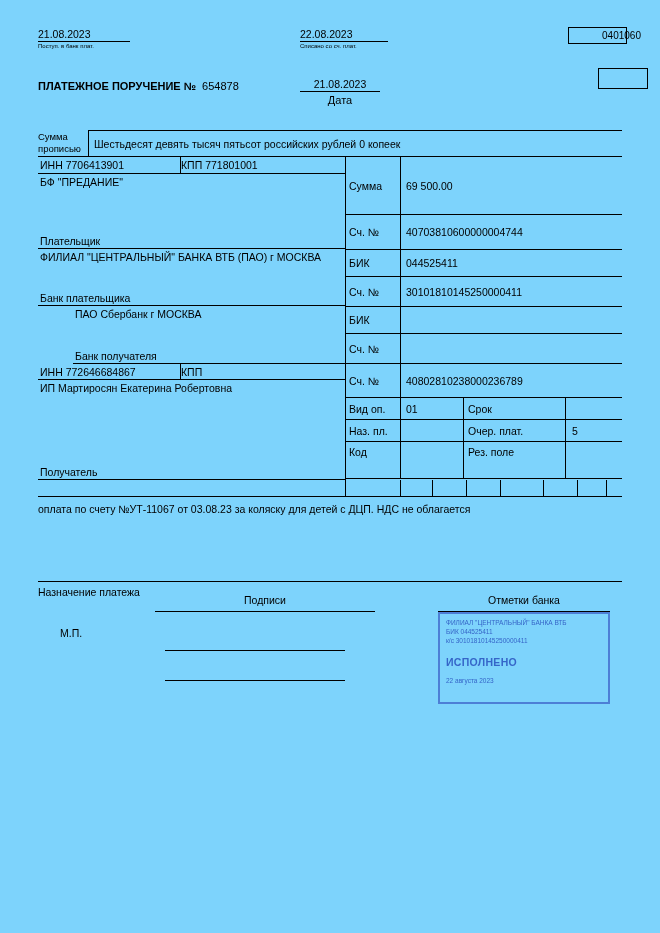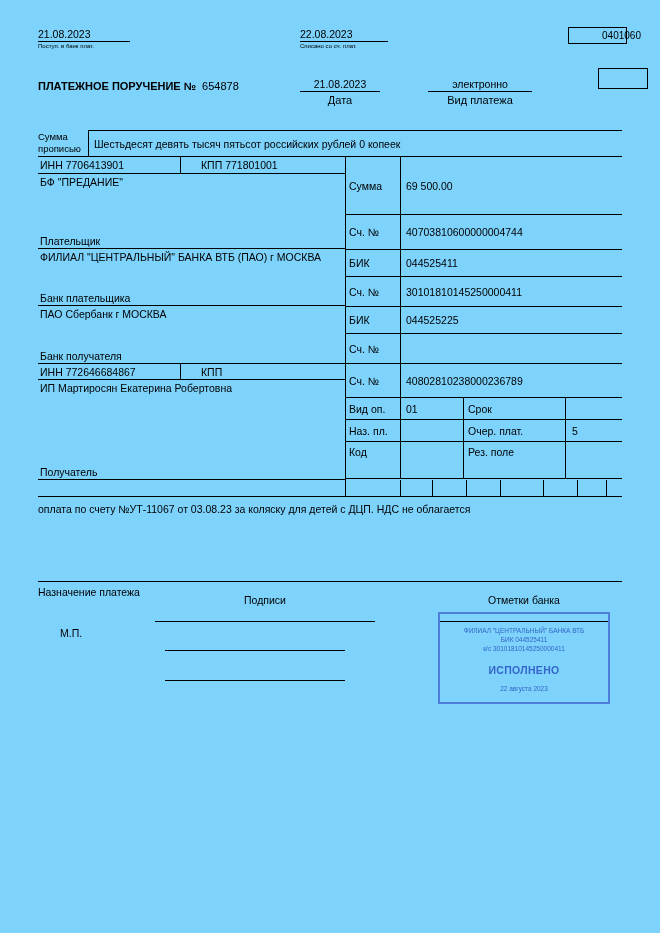--- a/index.html
+++ b/index.html
@@ -18,21 +18,21 @@
   .rowA { display:flex; height:27px; border-bottom:1px solid #000; }
   .rowA .lblcell { width:50px; font-size:9.5px; line-height:1.25; padding-top:1px; }
   .rowA .words { flex:1; border-left:1px solid #000; border-top:1px solid #000; display:flex; align-items:center; padding:0 5px; }
 
   .main { display:flex; }
   .lpane { width:307px; }
   .rpane { width:277px; border-left:1px solid #000; }
 
   .innrow { display:flex; align-items:center; border-bottom:1px solid #000; }
   .innrow .c1 { width:142px; padding-left:2px; }
-  .innrow .c2 { flex:1; align-self:stretch; display:flex; align-items:center; border-left:1px solid #000; padding-left:20px; }
+  .innrow .c2 { flex:1; align-self:stretch; display:flex; align-items:center; border-left:1px solid #000; padding-left:0; }
 
   .blk { display:flex; flex-direction:column; justify-content:space-between; border-bottom:1px solid #000; padding:2px 3px 1px 2px; }
   .blk .name { white-space:nowrap; }
 
   .rrow { display:flex; border-bottom:1px solid #000; }
   .rlab { width:55px; border-right:1px solid #000; display:flex; align-items:center; padding-left:3px; }
   .rval { flex:1; display:flex; align-items:center; padding-left:5px; }
 
   .srow { display:flex; }
   .srow.bb { border-bottom:1px solid #000; }
@@ -40,23 +40,23 @@
   .sc2 { width:63px; border-right:1px solid #000; display:flex; align-items:center; padding-left:5px; }
   .sc3 { width:102px; border-right:1px solid #000; display:flex; align-items:center; padding-left:4px; }
   .sc4 { flex:1; display:flex; align-items:center; padding-left:6px; }
   .srow.toprow .sc1, .srow.toprow .sc2, .srow.toprow .sc3, .srow.toprow .sc4 { align-items:flex-start; padding-top:4px; }
 
   .marks { display:flex; height:17px; border-bottom:1px solid #000; }
   .marks .mc { border-left:1px solid #000; }
   .marks .mc:first-child { border-left:none; }
 
   .sigline { border-bottom:1px solid #000; }
-  .heading-u { border-bottom:1px solid #000; text-align:center; padding-bottom:15px; }
-
-  .stamp { border:2px solid #4d7fd6; color:#3565c8; padding:12px 6px;text-align:center; }
+  .heading-u { border-bottom:1px solid #000; text-align:center; padding-bottom:5px; }
+
+  .stamp { border:2px solid #4d7fd6; color:#3565c8; padding:4px 6px; }
   .stamp .s1 { font-size:6.5px; line-height:1.4; }
   .stamp .s2 { font-weight:bold; font-size:10.5px; margin-top:11px; letter-spacing:0.3px; }
   .stamp .s3 { font-size:6.5px; margin-top:9px; }
 </style>
 </head>
 <body>
 
 <div class="page">
 
   <div class="abs" style="left:38px; top:28px; width:92px;">
@@ -76,24 +76,20 @@
   <div class="abs" style="left:38px; top:80px; font-size:11px;">
     <span class="bold">ПЛАТЕЖНОЕ ПОРУЧЕНИЕ №</span>
     <span style="margin-left:3px;">654878</span>
   </div>
 
   <div class="abs" style="left:300px; top:78px; width:80px;">
     <div class="uline center">21.08.2023</div>
     <div class="cap">Дата</div>
   </div>
 
-  <div class="abs" style="left:428px; top:78px; width:104px;">
-    <div class="uline center">электронно</div>
-    <div class="cap">Вид платежа</div>
-  </div>
 
   <div class="abs box" style="left:598px; top:68px; width:30px; height:21px;"></div>
 
   <div class="ptable">
 
     <div class="rowA">
       <div class="lblcell">
         <div>Сумма</div>
         <div>прописью</div>
       </div>
@@ -108,21 +104,21 @@
           <div class="c2">КПП 771801001</div>
         </div>
         <div class="blk" style="height:75px;">
           <div class="name">БФ "ПРЕДАНИЕ"</div>
           <div>Плательщик</div>
         </div>
         <div class="blk" style="height:57px;">
           <div class="name">ФИЛИАЛ "ЦЕНТРАЛЬНЫЙ" БАНКА ВТБ (ПАО) г МОСКВА</div>
           <div>Банк плательщика</div>
         </div>
-        <div class="blk" style="height:58px;">
+        <div class="blk" style="height:58px;margin-left:35px;">
           <div class="name">ПАО Сбербанк г МОСКВА</div>
           <div>Банк получателя</div>
         </div>
         <div class="innrow" style="height:16px;">
           <div class="c1">ИНН 772646684867</div>
           <div class="c2">КПП</div>
         </div>
         <div class="blk" style="height:99px; border-bottom:none;">
           <div class="name">ИП Мартиросян Екатерина Робертовна</div>
           <div>Получатель</div>
@@ -142,21 +138,20 @@
         <div class="rrow" style="height:27px;">
           <div class="rlab">БИК</div>
           <div class="rval">044525411</div>
         </div>
         <div class="rrow" style="height:30px;">
           <div class="rlab">Сч. №</div>
           <div class="rval">30101810145250000411</div>
         </div>
         <div class="rrow" style="height:27px;">
           <div class="rlab">БИК</div>
-          <div class="rval">044525225</div>
         </div>
         <div class="rrow" style="height:30px;">
           <div class="rlab">Сч. №</div>
         </div>
         <div class="rrow" style="height:34px;">
           <div class="rlab">Сч. №</div>
           <div class="rval">40802810238000236789</div>
         </div>
 
         <div>

